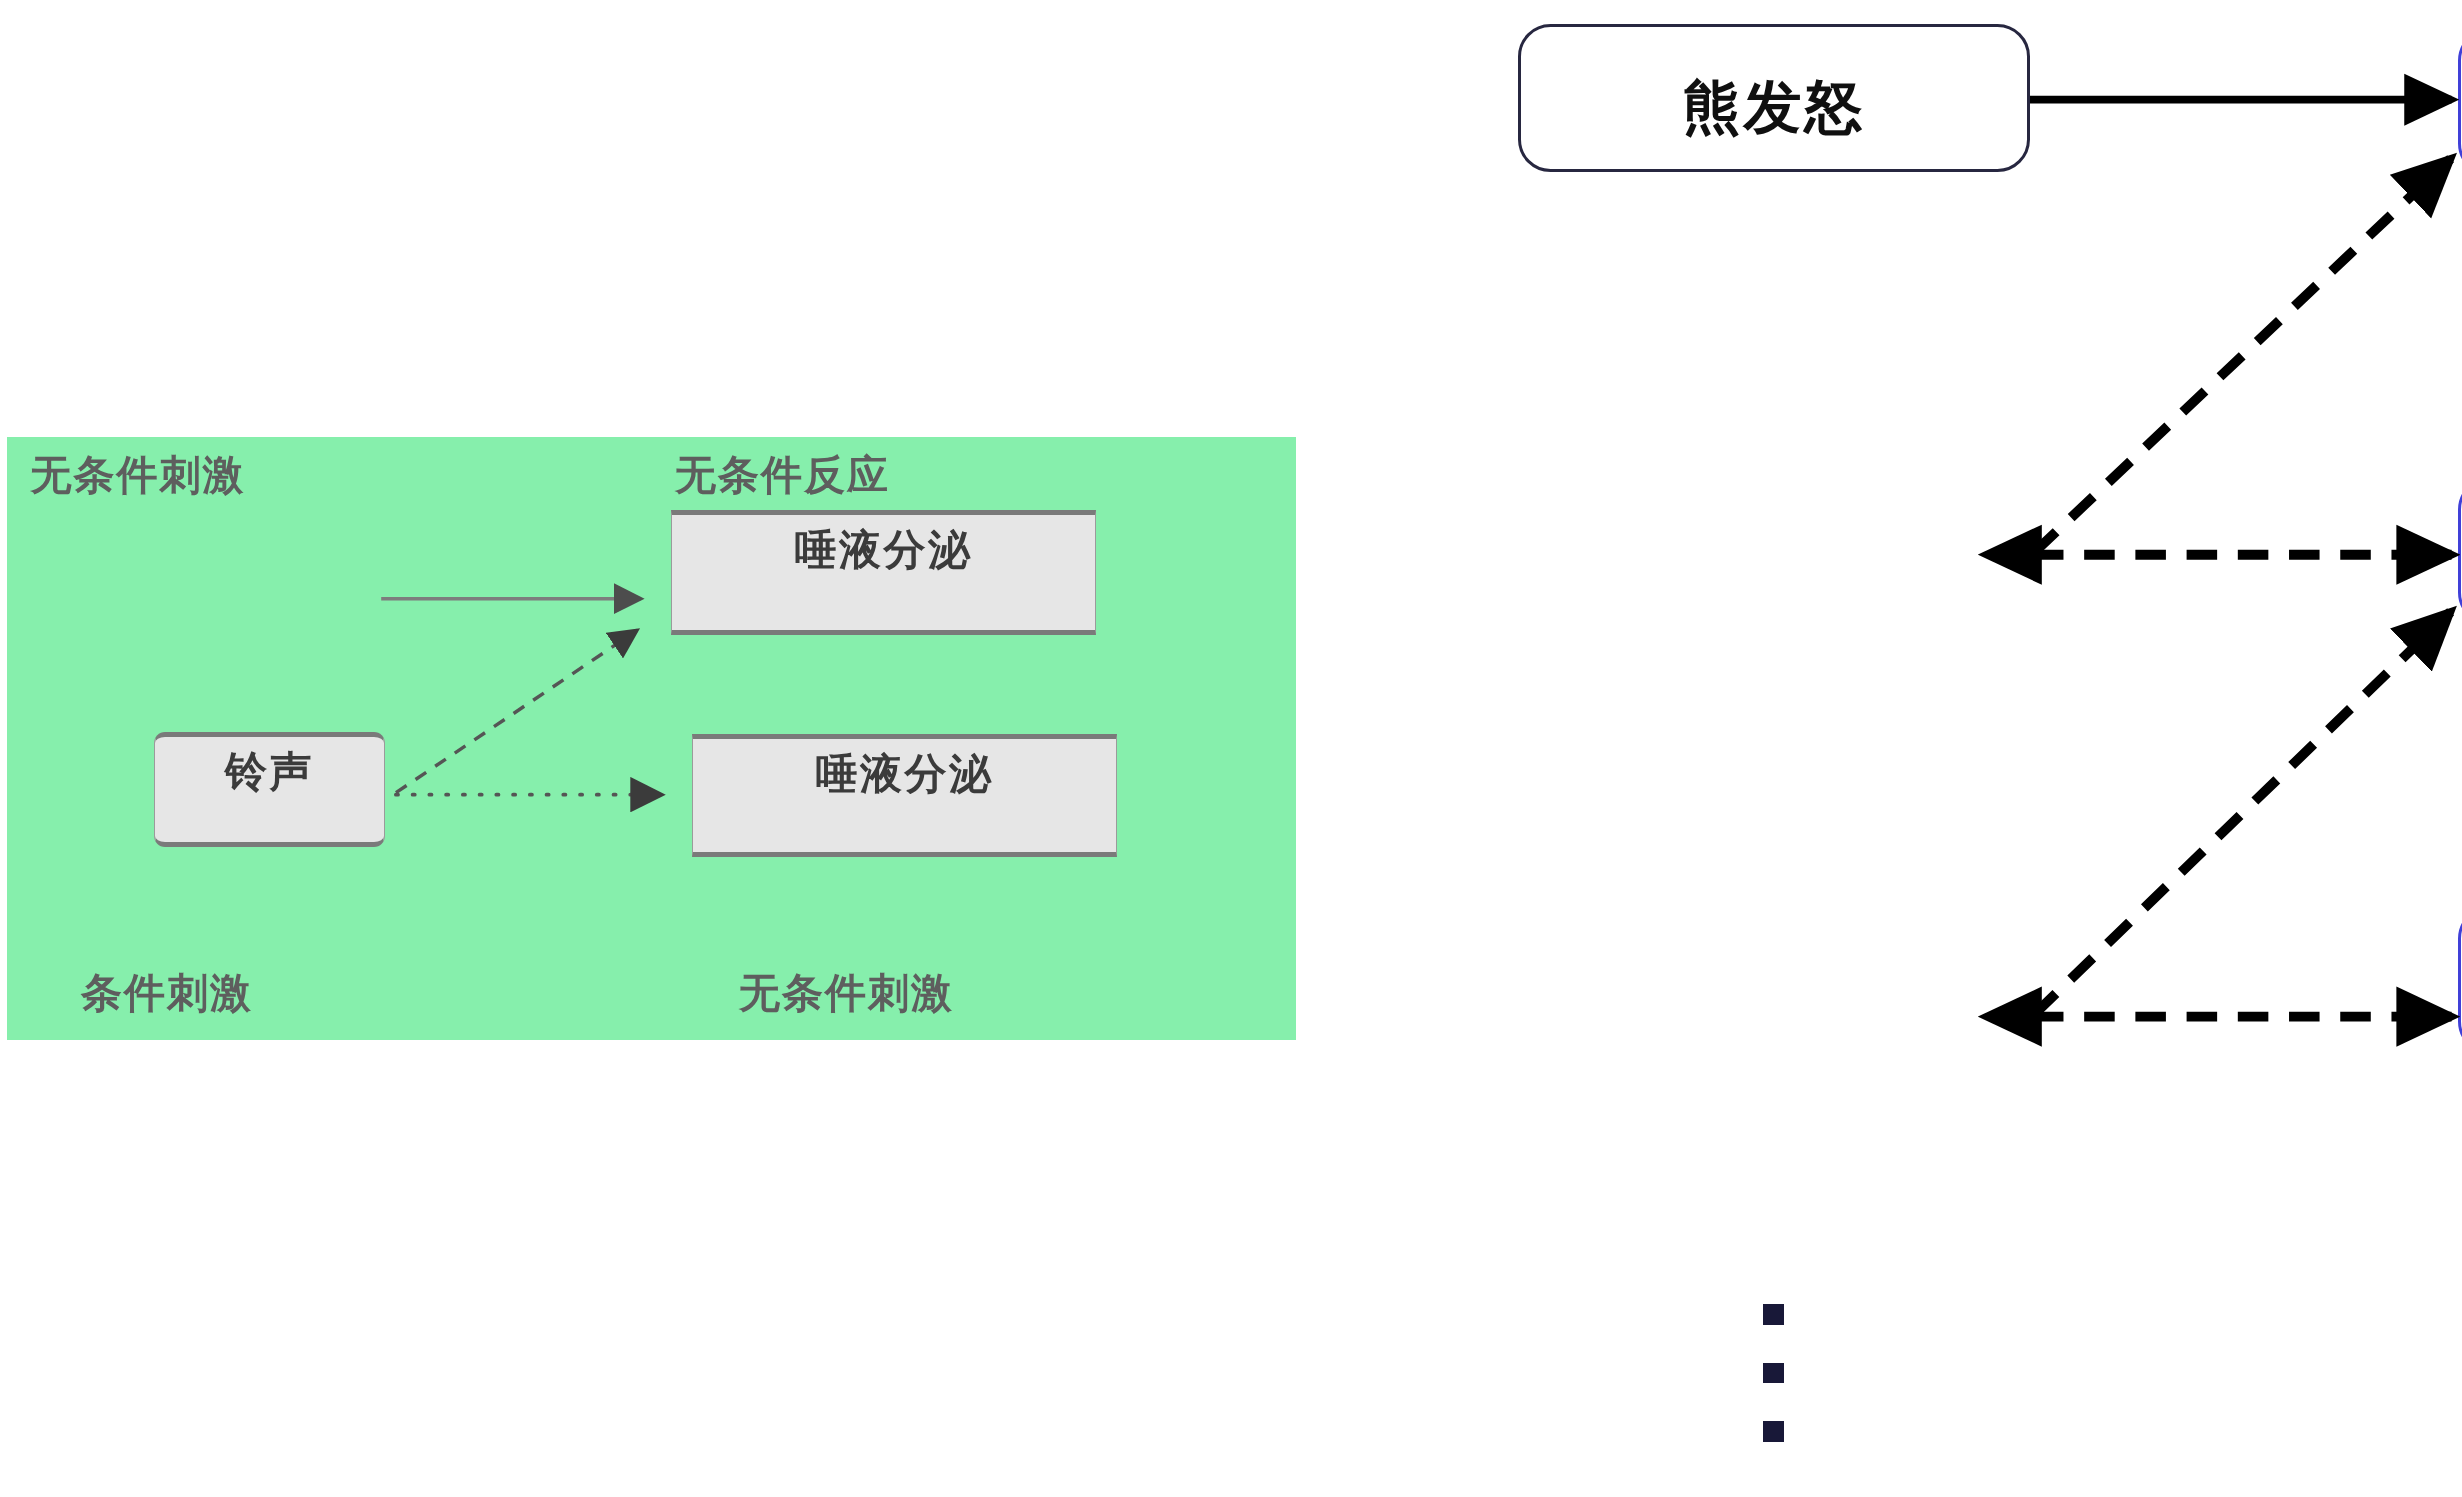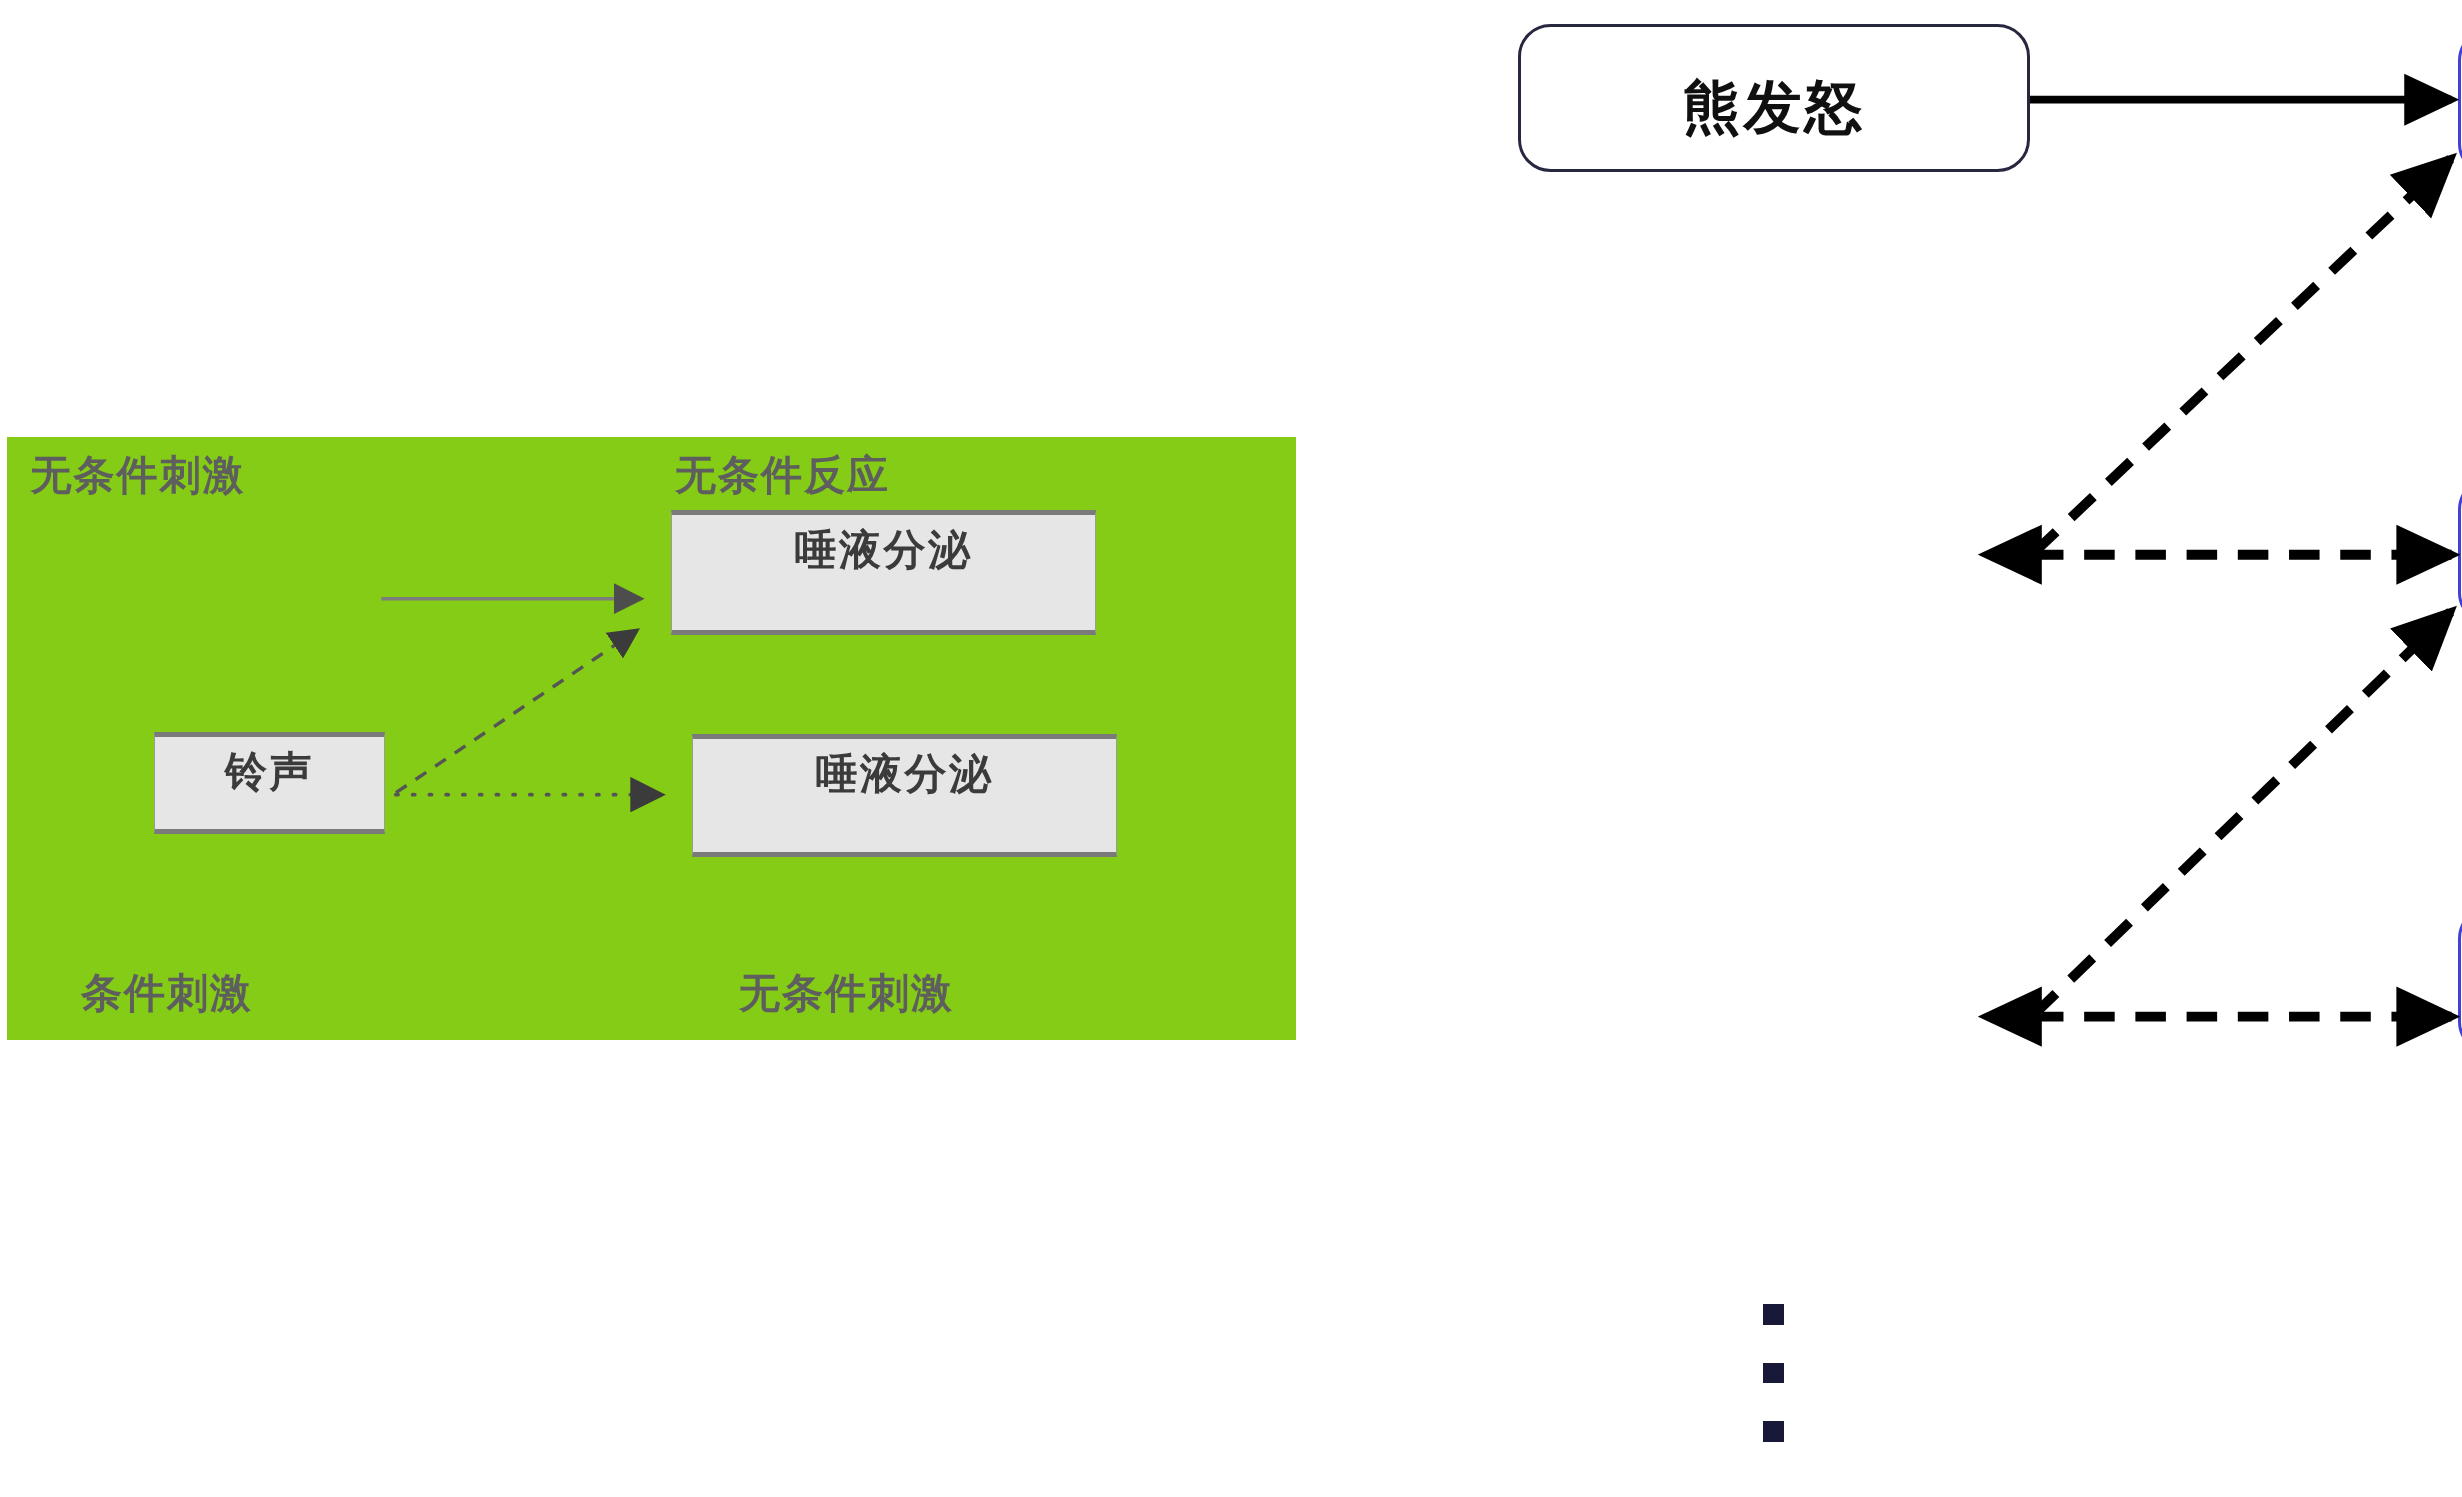--- a/index.html
+++ b/index.html
@@ -16,21 +16,21 @@
     font-family: "Liberation Sans", sans-serif;
   }
 
   
   #pavlov-panel {
     position: absolute;
     left: 6.9px;
     top: 437px;
     width: 1289px;
     height: 603px;
-    background: #84cc16;
+    background: #86efac;
   }
   .pv-label {
     position: absolute;
     font-family: "Liberation Sans", sans-serif;
     font-size: 41px;
     font-weight: 700;
     color: #5e5e5e;
     letter-spacing: 2px;
     white-space: nowrap;
   }
@@ -113,21 +113,21 @@
 
     <span class="pv-label" style="left:23.6px; top:10.8px;">无条件刺激</span>
 
     <span class="pv-label" style="left:668px; top:10.8px;">无条件反应</span>
 
     <span class="pv-label" style="left:74px; top:529px;">条件刺激</span>
 
     <span class="pv-label" style="left:732px; top:529px;">无条件刺激</span>
 
 
-    <div class="pv-box" style="left:147px; top:295px; width:231px; height:102px;">
+    <div class="pv-box" style="left:147px; top:295px; width:231px; height:115px;border-radius:11px;">
       <span class="pv-box-text">铃声</span>
     </div>
 
     <div class="pv-box" style="left:664px; top:73px; width:425px; height:125px;">
       <span class="pv-box-text">唾液分泌</span>
     </div>
 
     <div class="pv-box" style="left:685px; top:297px; width:425px; height:123px;">
       <span class="pv-box-text">唾液分泌</span>
     </div>

